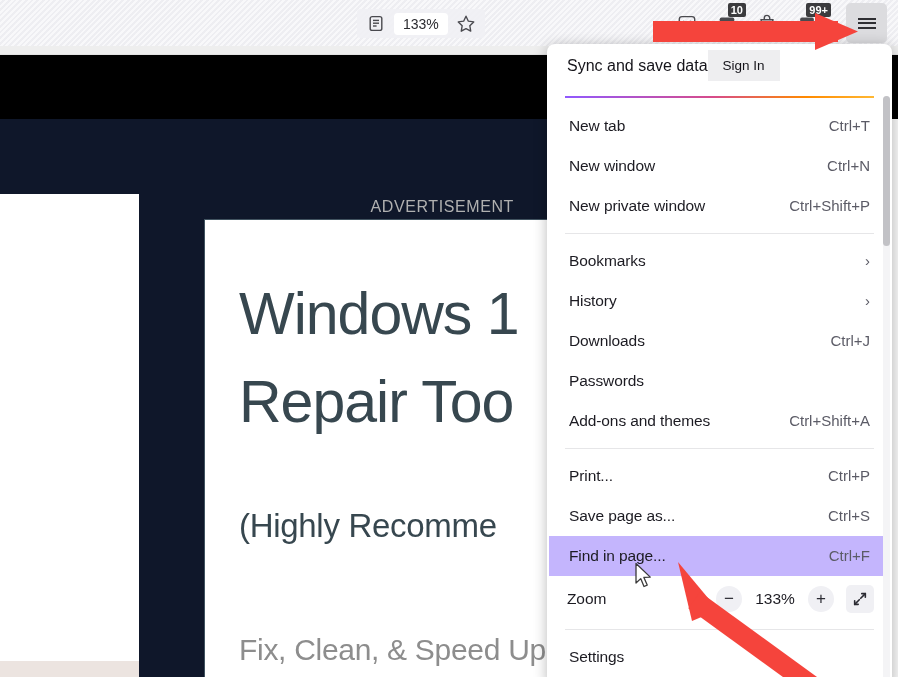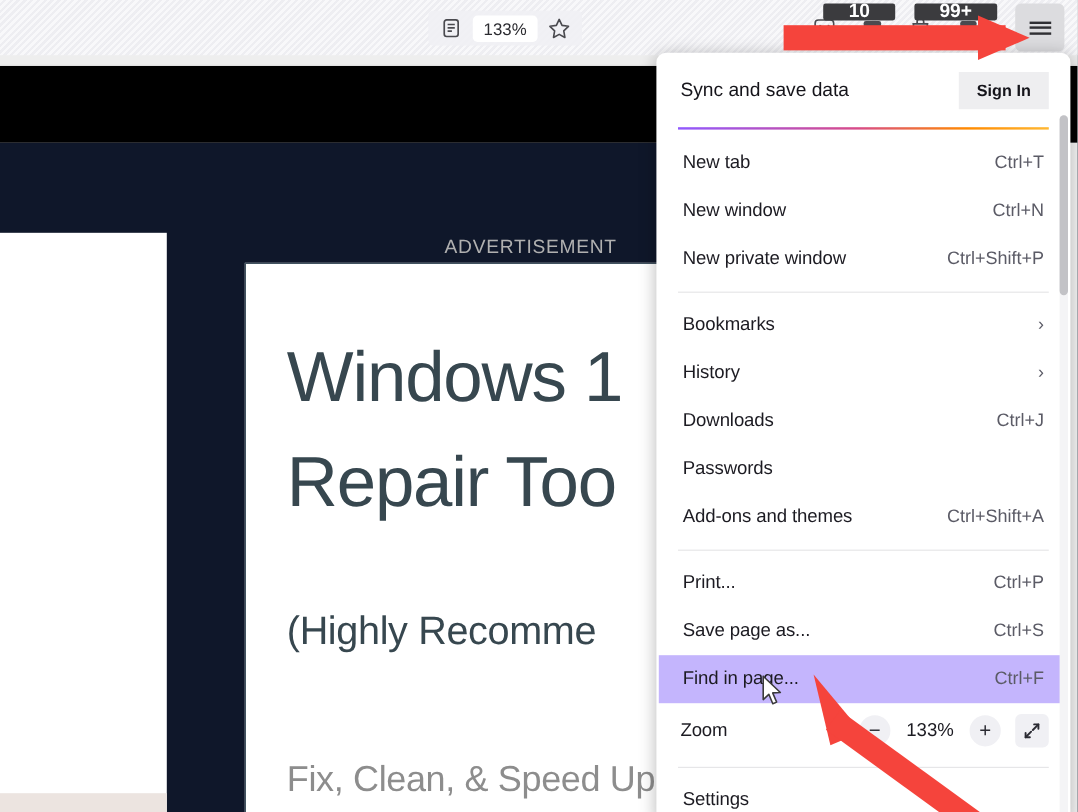--- a/index.html
+++ b/index.html
@@ -100,22 +100,22 @@
     padding:3px 9px; font-weight:400;
   }
   .toolbar-icons {
     position:absolute; left:672px; top:8px;
     display:flex; align-items:center; gap:10px;
   }
   .tb-ico { position:relative; width:30px; height:30px;
     display:flex; align-items:center; justify-content:center; color:#4a4a4f; }
   .badge {
     position:absolute; top:-5px; right:-4px;
-    background:#3b3b3e; color:#fff; font-size:16px; font-weight:bold;
-    border-radius:2px; padding:0 21px; line-height:14px; min-width:17px;
+    background:#3b3b3e; color:#fff; font-size:11px; font-weight:bold;
+    border-radius:2px; padding:0 3px; line-height:14px; min-width:17px;
     text-align:right;
   }
   .badge.plus { right:-9px; }
   .hamburger-btn {
     position:absolute; left:846px; top:3px; width:41px; height:40px;
     background:#dcdcdf; border-radius:5px;
     display:flex; align-items:center; justify-content:center;
     z-index:22;
   }
   .hamburger-btn span {
@@ -126,27 +126,27 @@
   .menu-panel {
     position:absolute; left:547px; top:44px; width:345px; height:640px;
     background:#ffffff;
     border-radius:8px 8px 0 0;
     box-shadow:0 2px 14px rgba(0,0,0,.28);
     z-index:30;
     overflow:hidden;
     font-size:15.5px; color:#1c1b22;
   }
   .menu-head {
-    display:flex; align-items:center; justify-content:space-between;
-    padding:16px 18px 15px 20px;
+    display:flex; align-items:center; 
+    padding:6px 18px 15px 20px;
   }
   .menu-head-title { font-size:16px; color:#15141a; }
   .signin-btn {
     background:#eeeef0; border-radius:0;
-    font-size:13.5px; font-weight:bold; color:#15141a;
+    font-size:13.5px; font-weight:normal; color:#15141a;
     padding:8px 15px;
   }
   .grad-divider {
     height:1.5px; margin:0 18px;
     background:linear-gradient(90deg,#9059ff 0%,#d74b8a 48%,#ff8a00 78%,#ffb833 100%);
   }
   .sep { height:1px; background:#e6e6e8; margin:7px 18px; }
   .mi {
     display:flex; align-items:center; justify-content:space-between;
     height:40px; padding:0 20px; margin:0 2px;gap:14px;

